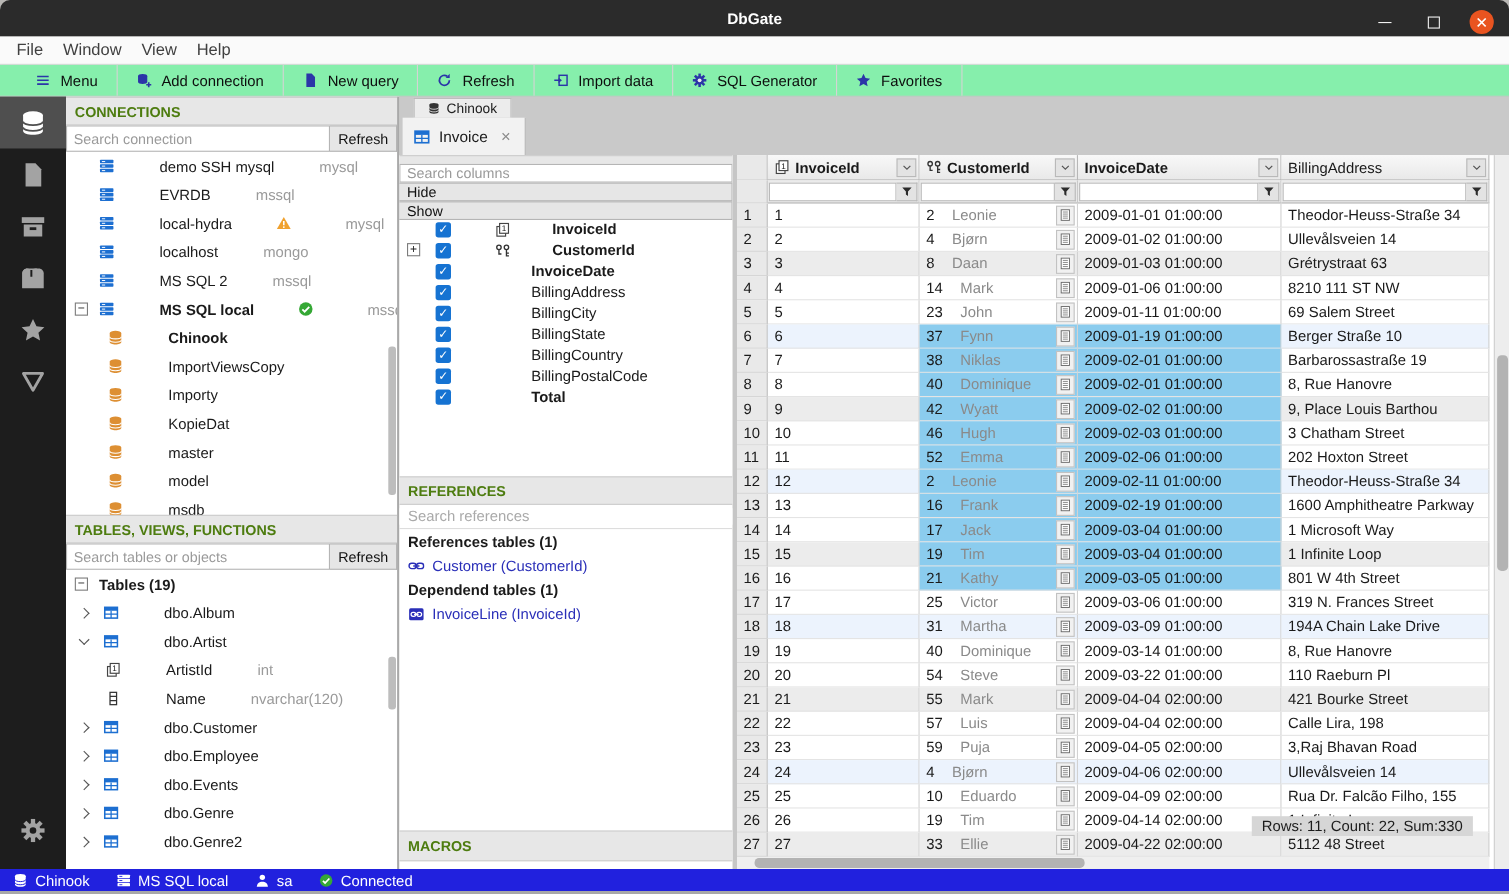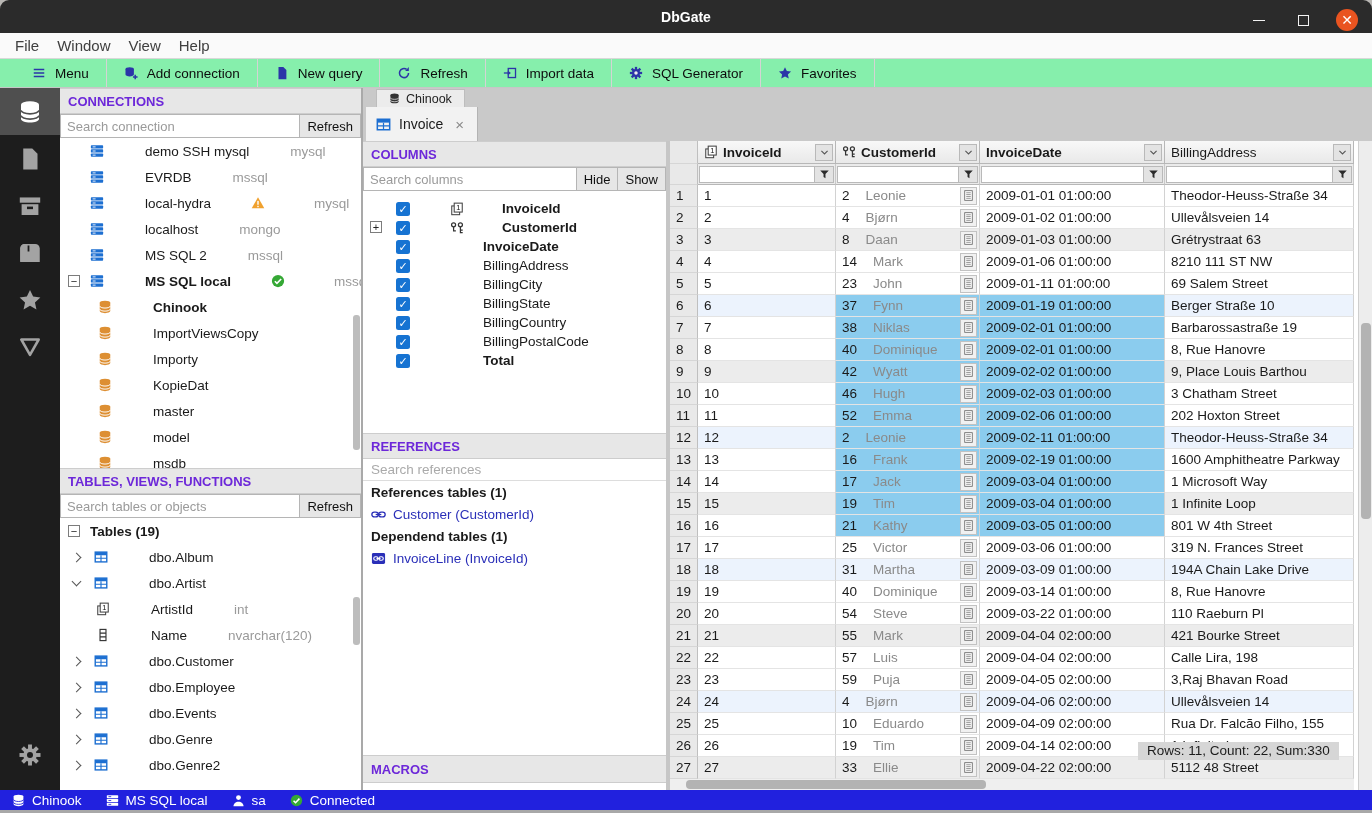--- a/index.html
+++ b/index.html
@@ -35,21 +35,21 @@
   .rail { width:60px; background:#1d1d1d; display:flex; flex-direction:column; align-items:stretch; flex:none; }
   .rail-item { height:47px; display:flex; align-items:center; justify-content:center; color:#a3a3a3; --hole:#1d1d1d; }
   .rail-item .icon { width:24px; height:24px; }
   .rail-item.sel { background:#4f4f4f; color:#fff; --hole:#4f4f4f; }
   .rail-item.bottom { margin-top:auto; margin-bottom:12px; }
 
   
   .leftcol { width:303px; background:#fff; border-right:2px solid #a9a9a9; flex:none;
     display:flex; flex-direction:column; position:relative; overflow:hidden; }
   .phead { height:26px; background:#e7e7e7; border-top:1px solid #cdcdcd; border-bottom:1px solid #cdcdcd;
-    display:flex; align-items:center; padding-left:8px; font-weight:bold; font-size:13px; color:#6d28d9; flex:none; }
+    display:flex; align-items:center; padding-left:8px; font-weight:bold; font-size:13px; color:#4d7c0f; flex:none; }
   .searchrow { display:flex; flex:none; height:24px; }
   .searchrow input { flex:1; min-width:0; border:1px solid #b5b5b5; padding:0 6px; font-size:13px;
     font-family:inherit; color:#333; }
   .searchrow input::placeholder { color:#9a9a9a; }
   .sbtn { background:#e6e6e6; border:1px solid #b5b5b5; border-left:none; padding:0 7px; font-size:13px;
     display:flex; align-items:center; color:#111; }
   .treelist { overflow:hidden; position:relative; }
   .connlist { height:330px; flex:none; }
   .tablelist { flex:1; }
   .trow { height:26px; display:flex; align-items:center; position:relative; font-size:13.5px;gap:33px; }
@@ -638,21 +638,21 @@
               </svg>
             </span>
           <span>Invoice</span>
           <span class="tabclose">×</span>
         </div>
       </div>
 
       <div class="workrow">
         <div class="midcol">
           <div class="midsec phead" style="top:0;">COLUMNS</div>
-          <div class="midsec searchrow colsearch" style="top:26px;">
+          <div class="midsec searchrow colsearch" style="top:8px;flex-direction:column;">
             <input placeholder="Search columns" style="">
             <button class="sbtn">Hide</button>
             <button class="sbtn">Show</button>
           </div>
           <div class="midsec collist" style="top:58px;" id="collist">
               <div class="trow b">
                 <span class="cb">✓</span>
                 <span class="icon">
                   <svg viewBox="0 0 16 16">
                     <rect x="2" y="4.5" width="9" height="10" fill="#fff" stroke="#444" stroke-width="1.2"></rect>

